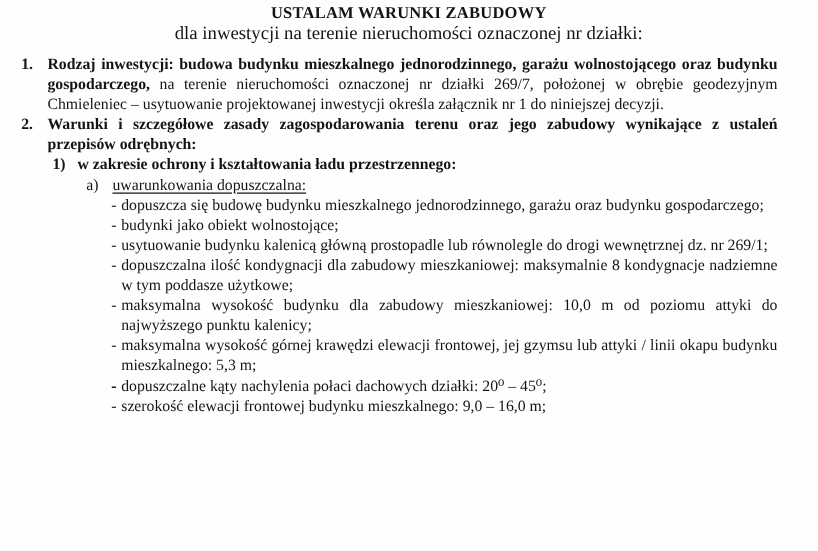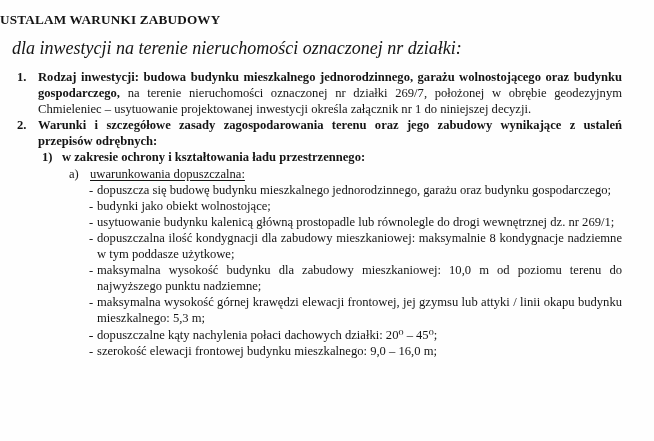--- a/index.html
+++ b/index.html
@@ -19,35 +19,34 @@
     position: relative;
     width: 654px;
     height: 441px;
     background: #fefefe;
     padding: 0;
     box-sizing: border-box;
   }
 
   
   .doc-header {
-    padding-top: 11px;
-    text-align: left;
+    padding-top: 1px;
+    text-align: center;
   }
   .doc-title {
     font-size: 13.2px;
     font-weight: bold;
     letter-spacing: 0.2px;
     line-height: 17px;
     margin: 0;
   }
   .doc-subtitle {
-    font-size: 18px;
+    font-size: 15px;
     line-height: 17px;
-    margin: 12px;
-    font-style: italic;
+    margin: 1px;
   }
   .doc-subtitle2 {
     font-size: 12.6px;
     line-height: 17px;
     margin: 0;
   }
 
   
   .body-block {
     margin-top: 7px;
@@ -165,21 +164,21 @@
       <li class="bullet nojust">
         <span class="dash">-</span><span>budynki jako obiekt wolnostojące;</span>
       </li>
       <li class="bullet">
         <span class="dash">-</span><span>usytuowanie budynku kalenicą główną prostopadle lub równolegle do drogi wewnętrznej dz. nr 269/1;</span>
       </li>
       <li class="bullet">
         <span class="dash">-</span><span>dopuszczalna ilość kondygnacji dla zabudowy mieszkaniowej: maksymalnie 8 kondygnacje nadziemne w tym poddasze użytkowe;</span>
       </li>
       <li class="bullet">
-        <span class="dash">-</span><span>maksymalna wysokość budynku dla zabudowy mieszkaniowej: 10,0 m od poziomu terenu do najwyższego punktu nadziemne;</span>
+        <span class="dash">-</span><span>maksymalna wysokość budynku dla zabudowy mieszkaniowej: 10,0 m od poziomu attyki do najwyższego punktu kalenicy;</span>
       </li>
       <li class="bullet">
         <span class="dash">-</span><span>maksymalna wysokość górnej krawędzi elewacji frontowej, jej gzymsu lub attyki / linii okapu budynku mieszkalnego: 5,3 m;</span>
       </li>
       <li class="bullet">
         <span class="dash">-</span>
       </li>
       <li class="bullet nojust">
         <span class="dash">-</span><span>dopuszczalne kąty nachylenia połaci dachowych działki: 20⁰ – 45⁰;</span>
       </li>

